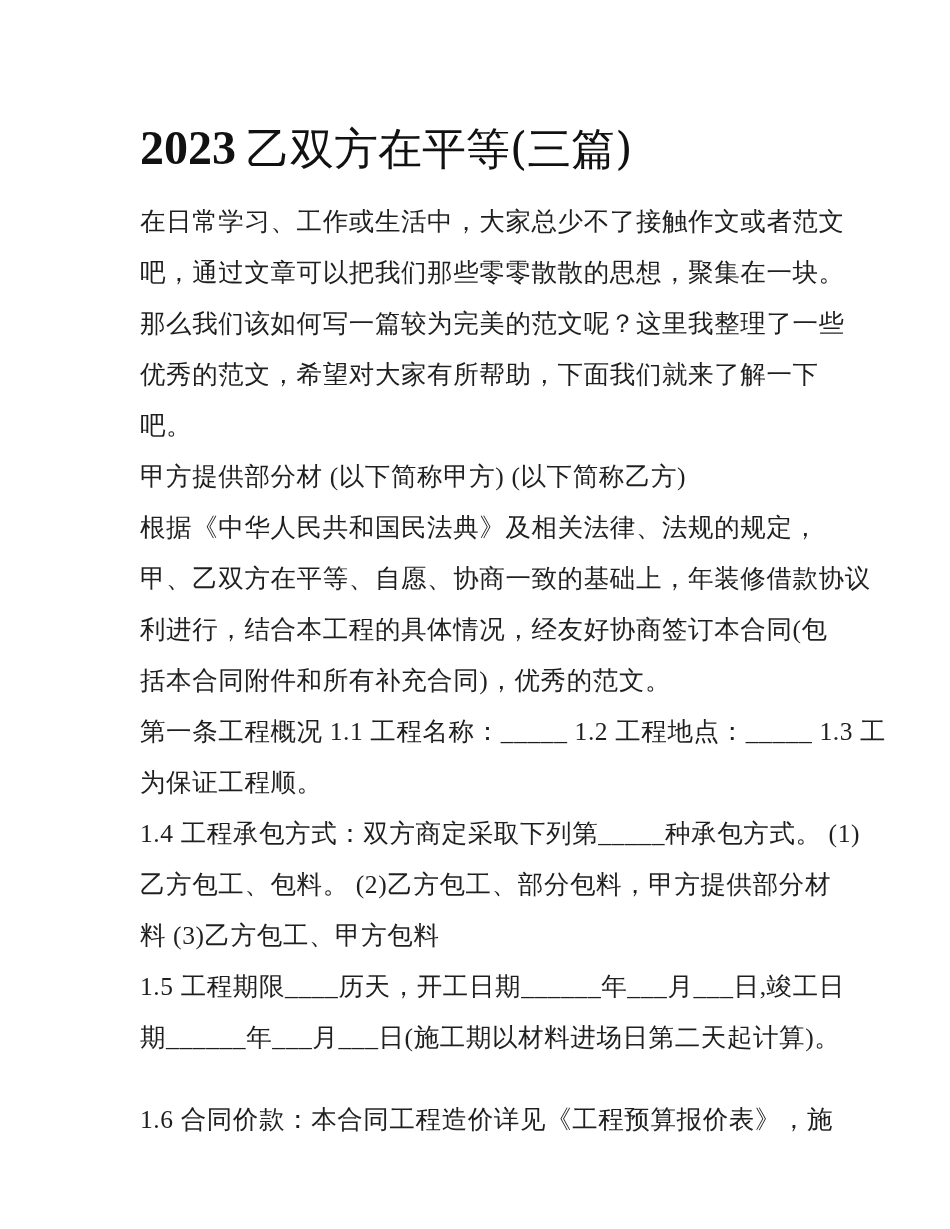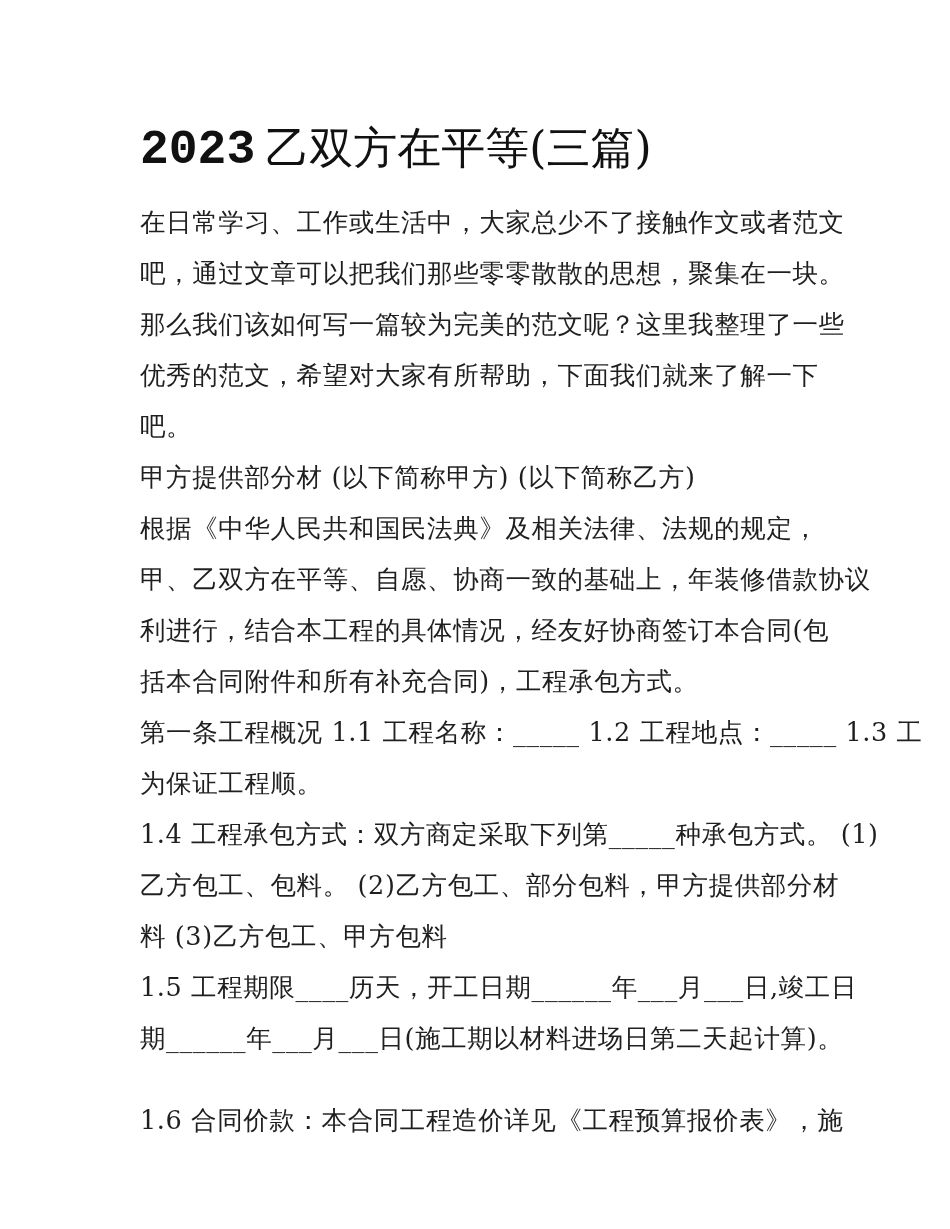--- a/index.html
+++ b/index.html
@@ -26,32 +26,33 @@
       left: 0;
       top: 118px;
       white-space: nowrap;
       font-size: 44px;
       line-height: 60px;
       color: #111111;
       letter-spacing: 0px;
     }
     .title .year {
       font-weight: bold;
-      font-family: Liberation Mono, monospace;
+      font-family: Liberation Serif, serif;
       font-size: 48px;
       margin-right: 10px;
     }
     .line {
       position: absolute;
       left: 0;
       white-space: nowrap;
       font-size: 25.5px;
       line-height: 36px;
       color: #1f1f1f;
       letter-spacing: 0.6px;
+      font-family: Liberation Serif, serif;
     }
   </style>
 </head>
 <body>
 
 <div class="page">
   <div class="title">
     <span class="year">2023</span><span>乙双方在平等(三篇)</span>
   </div>
 
@@ -59,21 +60,21 @@
   <div class="line" style="top:255px">吧，通过文章可以把我们那些零零散散的思想，聚集在一块。</div>
   <div class="line" style="top:306px">那么我们该如何写一篇较为完美的范文呢？这里我整理了一些</div>
   <div class="line" style="top:357px">优秀的范文，希望对大家有所帮助，下面我们就来了解一下</div>
   <div class="line" style="top:408px">吧。</div>
 
   <div class="line" style="top:459px">甲方提供部分材 (以下简称甲方) (以下简称乙方)</div>
 
   <div class="line" style="top:510px">根据《中华人民共和国民法典》及相关法律、法规的规定，</div>
   <div class="line" style="top:561px">甲、乙双方在平等、自愿、协商一致的基础上，年装修借款协议</div>
   <div class="line" style="top:612px">利进行，结合本工程的具体情况，经友好协商签订本合同(包</div>
-  <div class="line" style="top:663px">括本合同附件和所有补充合同)，工程承包方式。</div>
+  <div class="line" style="top:663px">括本合同附件和所有补充合同)，优秀的范文。</div>
 
   <div class="line" style="top:714px">第一条工程概况 1.1 工程名称：_____ 1.2 工程地点：_____ 1.3 工</div>
   <div class="line" style="top:765px">为保证工程顺。</div>
 
   <div class="line" style="top:816px">1.4 工程承包方式：双方商定采取下列第_____种承包方式。 (1)</div>
   <div class="line" style="top:867px">乙方包工、包料。 (2)乙方包工、部分包料，甲方提供部分材</div>
   <div class="line" style="top:918px">料 (3)乙方包工、甲方包料</div>
 
   <div class="line" style="top:969px">1.5 工程期限____历天，开工日期______年___月___日,竣工日</div>
   <div class="line" style="top:1020px">期______年___月___日(施工期以材料进场日第二天起计算)。</div>

